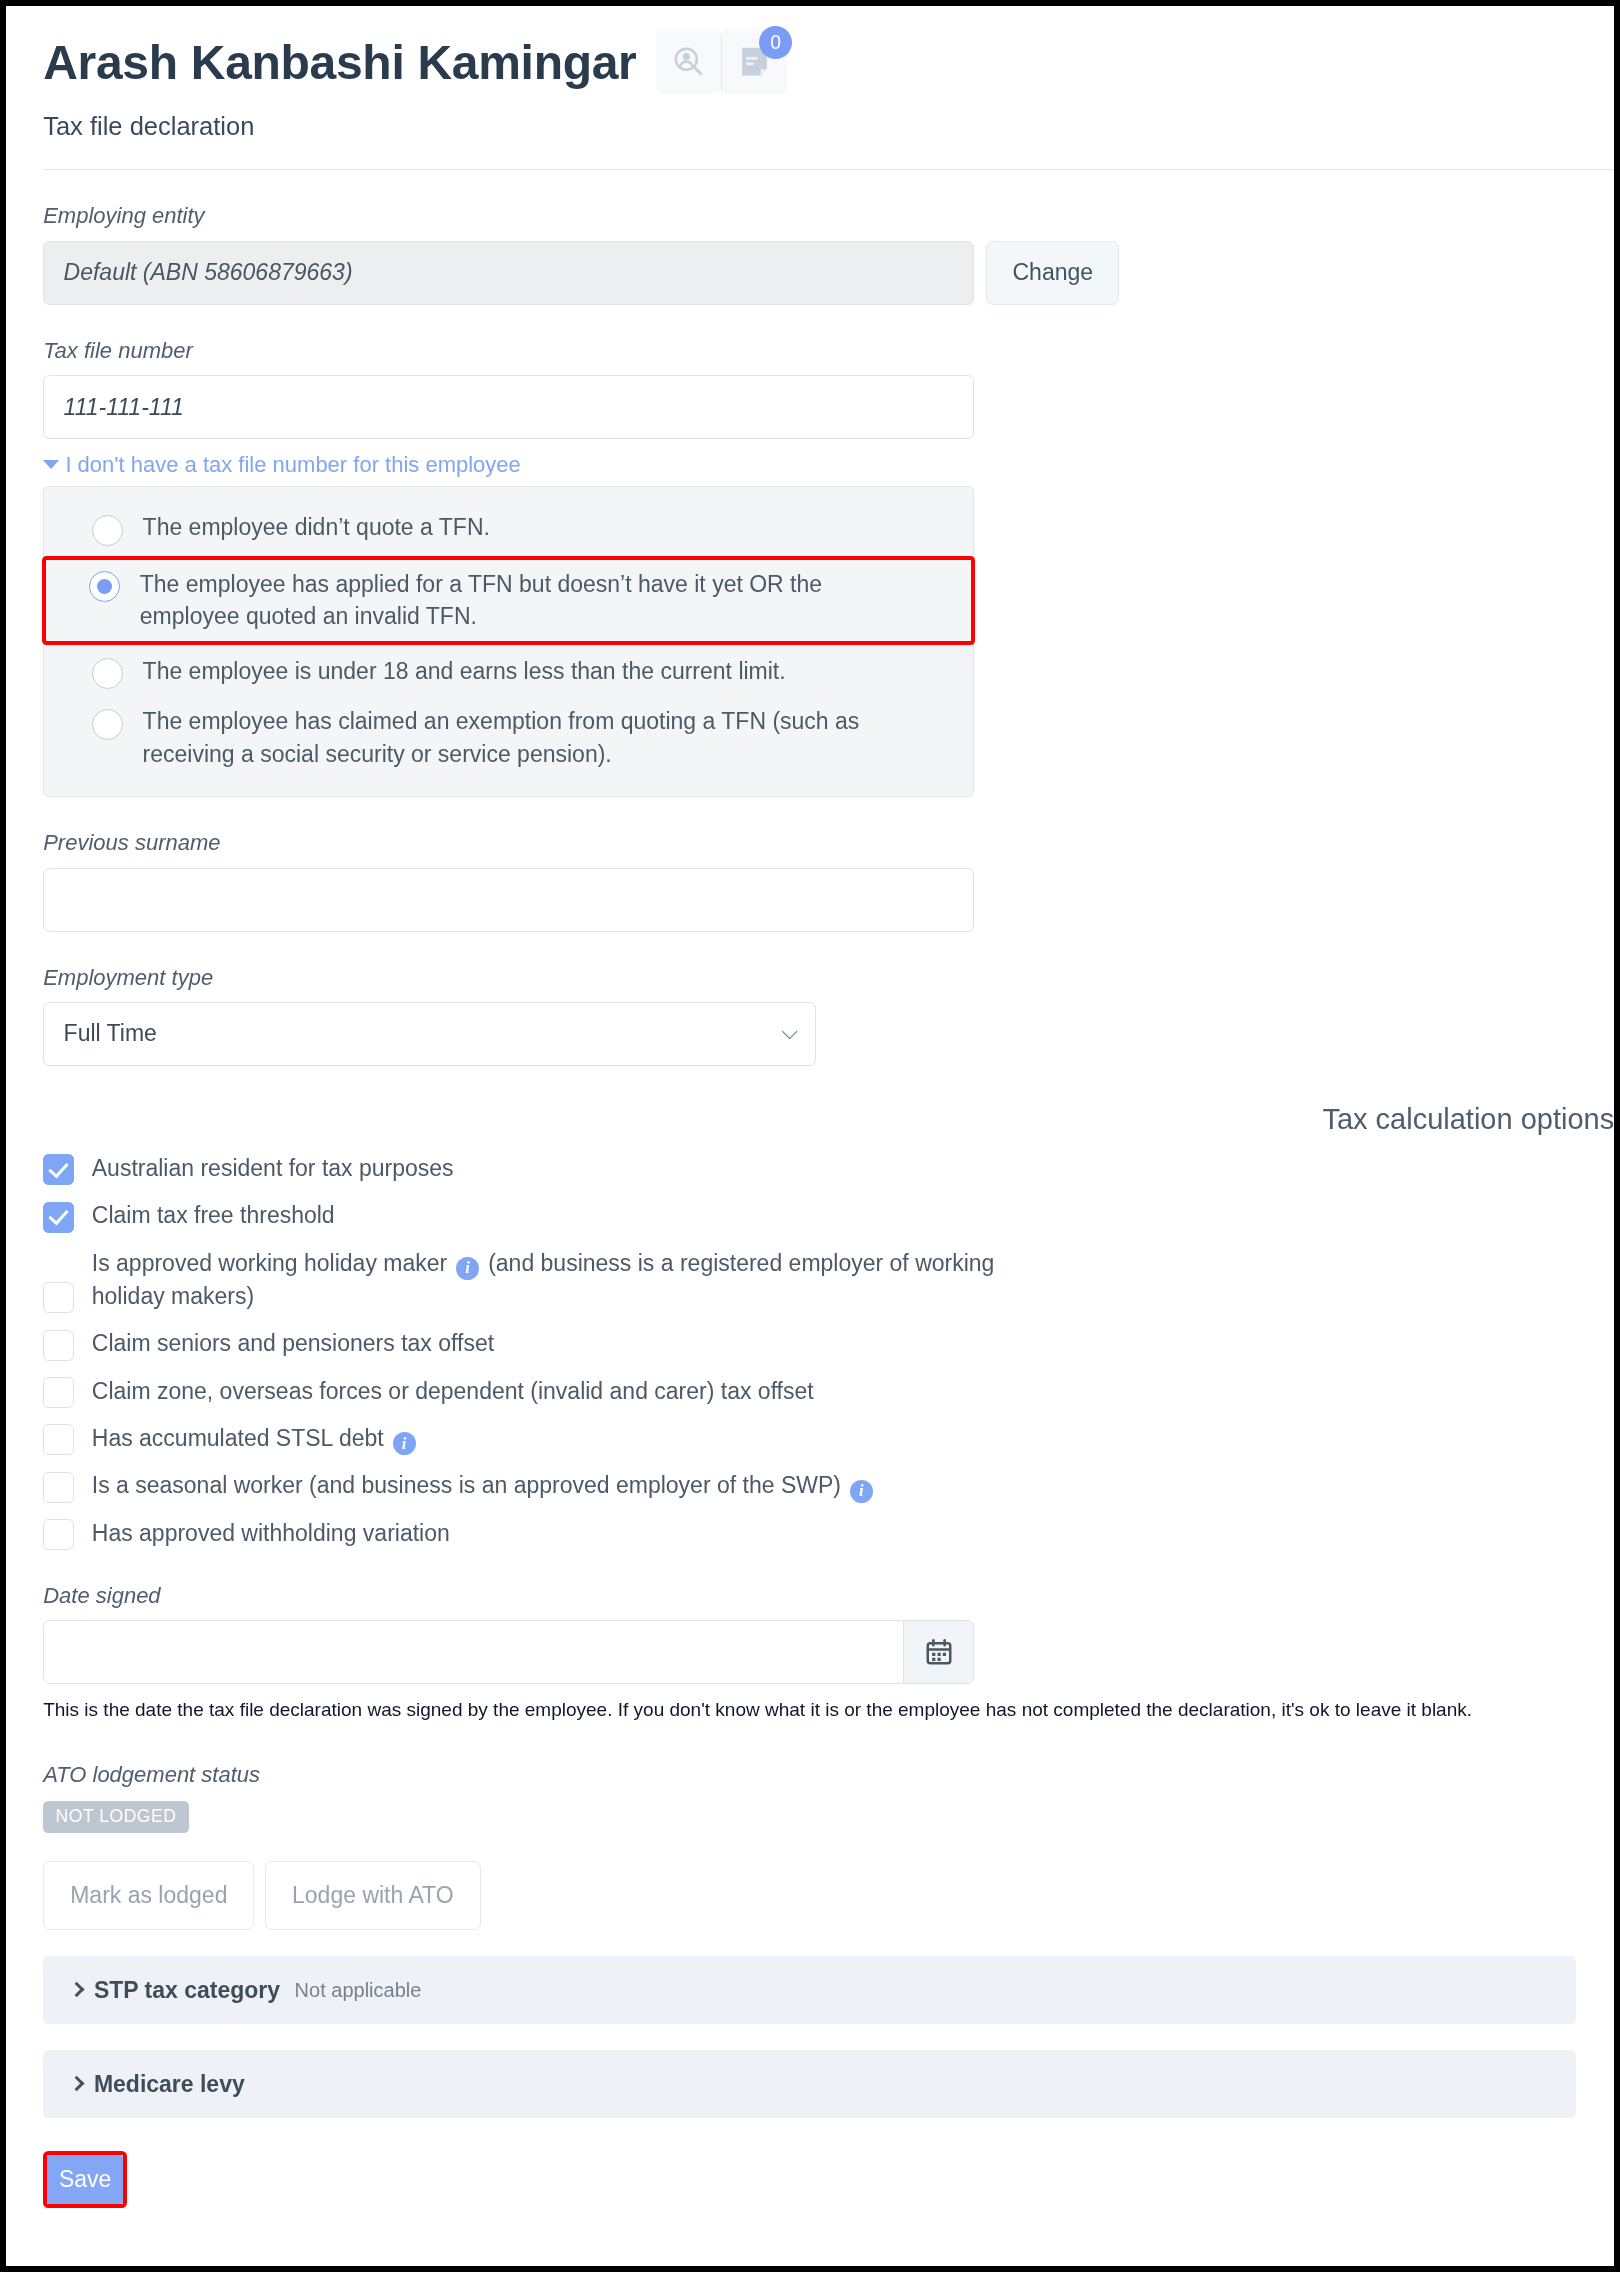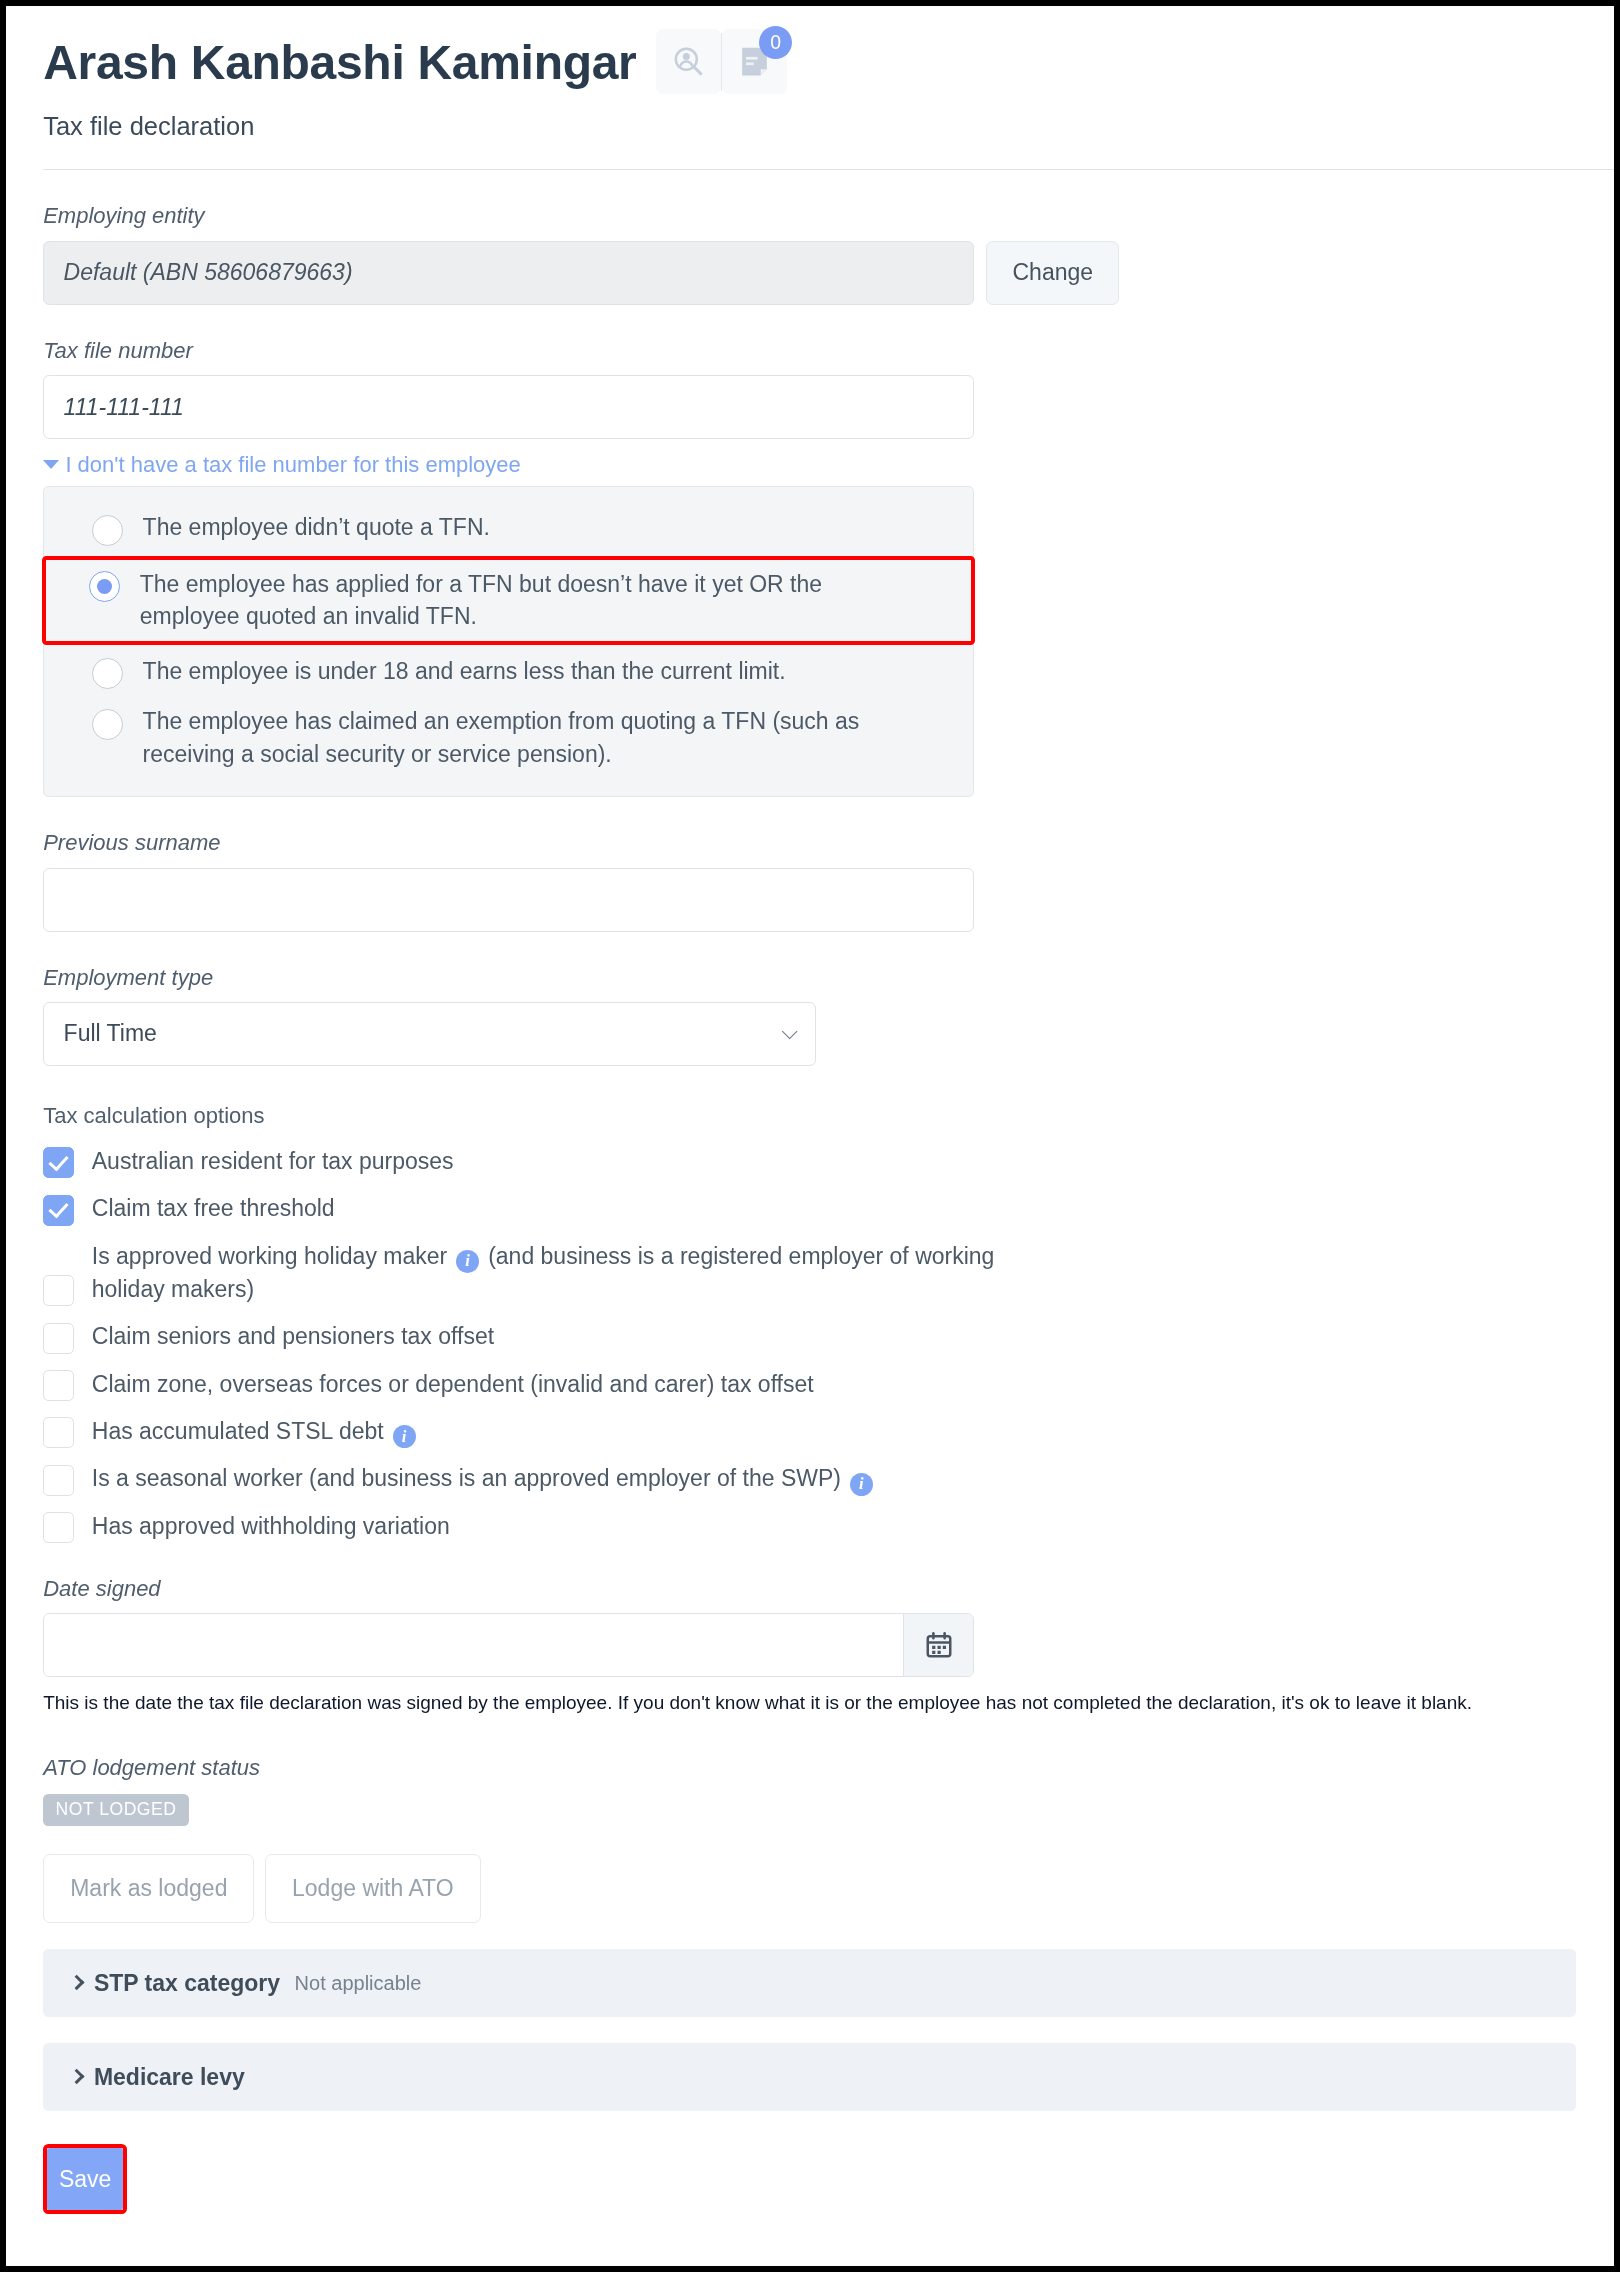--- a/index.html
+++ b/index.html
@@ -168,24 +168,25 @@
   .chev-down {
     width: 11.4px; height: 11.4px;
     border-right: 1.8px solid #6b7785;
     border-bottom: 1.8px solid #6b7785;
     transform: rotate(45deg);
     margin-top: -5.3px;
   }
 
   
   .section-label {
-    font-size: 22px;
+    font-size: 29px;
     color: #4f5d6d;
     margin-top: 37px;
     margin-bottom: 16px;
+    text-align: right;
   }
   .check-row {
     display: flex;
     align-items: flex-end;
     gap: 17.6px;
     margin-bottom: 14px;
   }
   .cb {
     width: 31px; height: 31px;
     border-radius: 5.3px;
@@ -298,21 +299,21 @@
   
   .save-wrap {
     margin-top: 33px;
     display: inline-block;
     border: 4.4px solid #fe0000;
     border-radius: 5.3px;
     padding: 0;
   }
   .btn-save {
     width: 76px;
-    height: 62px;
+    height: 49px;
     background: #83a6f7;
     border: none;
     border-radius: 2.6px;
     color: #fff;
     font-size: 23px;
     font-family: "Liberation Sans", sans-serif;
     display: flex; align-items: center; justify-content: center;
   }
 </style>
 </head>

